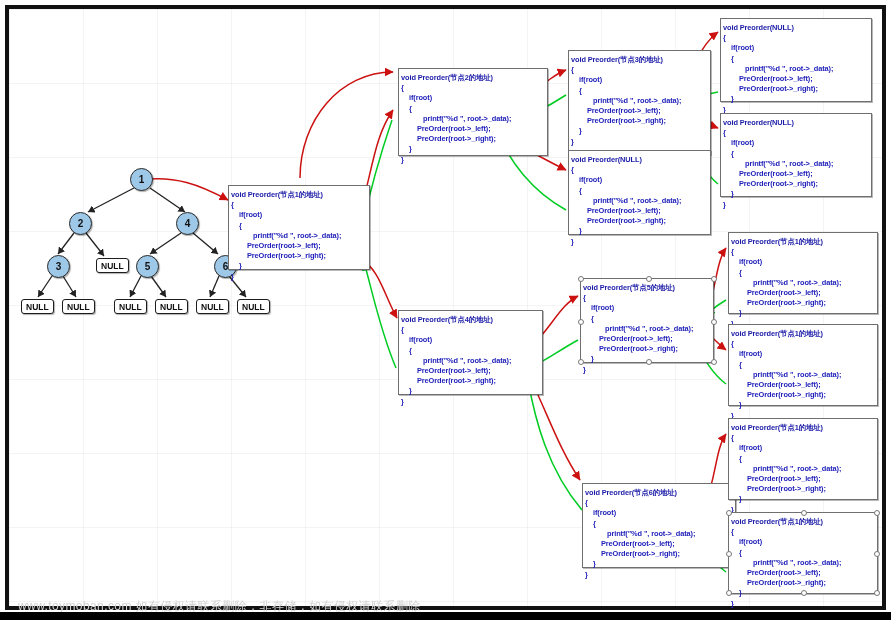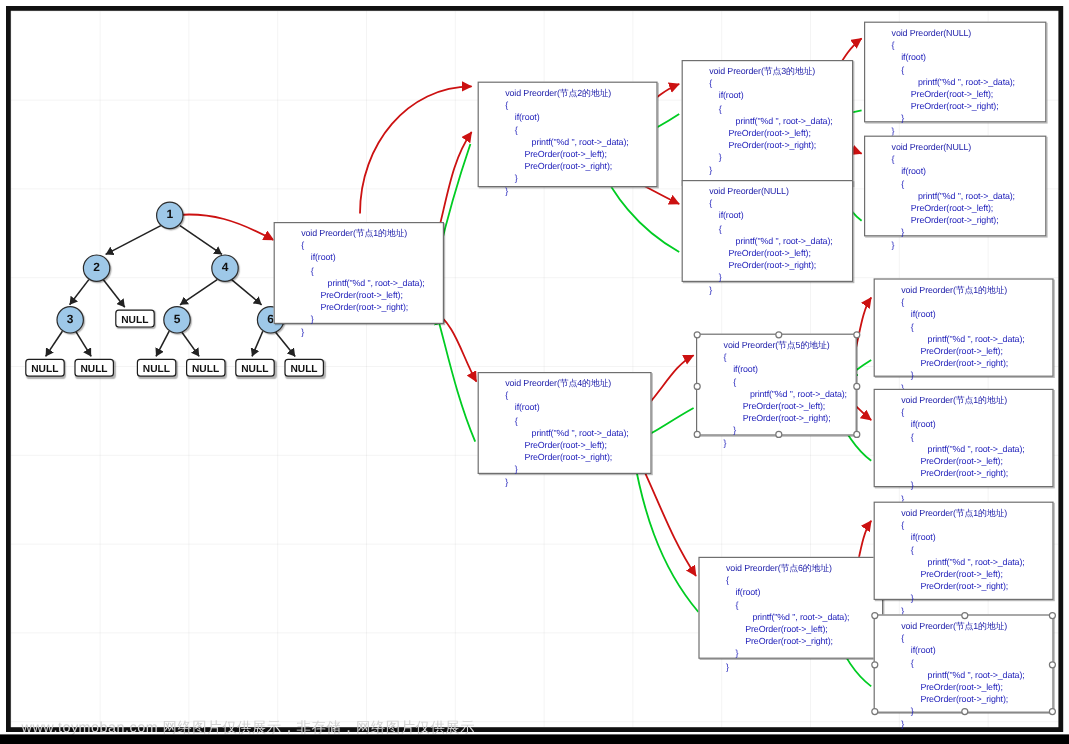--- a/index.html
+++ b/index.html
@@ -36,23 +36,23 @@
   
   .codebox{
     position:absolute;
     background:#ffffff;
     border:1.4px solid #6f6f6f;
     box-shadow:1px 1px 0 rgba(0,0,0,.28);
     box-sizing:border-box;
     font-family:"Liberation Sans","DejaVu Sans",sans-serif;
     font-size:7.4px;
     line-height:10.2px;
-    font-weight:normal;
+    font-weight:bold;
     color:#2222bb;
-    padding:4px 5px 4px 22px;
+    padding:4px 5px 4px 2px;
     white-space:nowrap;
     letter-spacing:-0.1px;
   }
   .codebox .ln{display:block;}
   .codebox .i1{padding-left:8px;}
   .codebox .i2{padding-left:16px;}
   .codebox .i3{padding-left:22px;}
   .codebox .sig{color:#1a1aa8;}
 
   
@@ -302,21 +302,21 @@
         <span class="ln sig ">void Preorder(节点1的地址)</span>
         <span class="ln  ">{</span>
         <span class="ln  i1">if(root)</span>
         <span class="ln  i1">{</span>
         <span class="ln  i3">printf("%d ", root-&gt;_data);</span>
         <span class="ln  i2">PreOrder(root-&gt;_left);</span>
         <span class="ln  i2">PreOrder(root-&gt;_right);</span>
         <span class="ln  i1">}</span>
         <span class="ln  ">}</span>
       </div>
-      <div class="codebox" style="left: 582px; top: 464px; width: 154px; height: 85px;">
+      <div class="codebox" style="left: 582px; top: 483px; width: 154px; height: 85px;">
         <span class="ln sig ">void Preorder(节点6的地址)</span>
         <span class="ln  ">{</span>
         <span class="ln  i1">if(root)</span>
         <span class="ln  i1">{</span>
         <span class="ln  i3">printf("%d ", root-&gt;_data);</span>
         <span class="ln  i2">PreOrder(root-&gt;_left);</span>
         <span class="ln  i2">PreOrder(root-&gt;_right);</span>
         <span class="ln  i1">}</span>
         <span class="ln  ">}</span>
       </div>
@@ -345,15 +345,15 @@
         <div class="handle" style="left: 72px; top: -3px;"></div>
         <div class="handle" style="left: 145px; top: -3px;"></div>
         <div class="handle" style="left: -3px; top: 38px;"></div>
         <div class="handle" style="left: 145px; top: 38px;"></div>
         <div class="handle" style="left: -3px; top: 77px;"></div>
         <div class="handle" style="left: 72px; top: 77px;"></div>
         <div class="handle" style="left: 145px; top: 77px;"></div>
       </div>
     </div>
 
-  <div id="watermark">www.toymoban.com 网络图片仅供展示，非存储，网络图片仅供展示</div>
+  <div id="watermark">www.toymoban.com 如有侵权请联系删除，非存储，如有侵权请联系删除</div>
   <div id="bottombar"></div>
 </div>
 
 </body></html>

